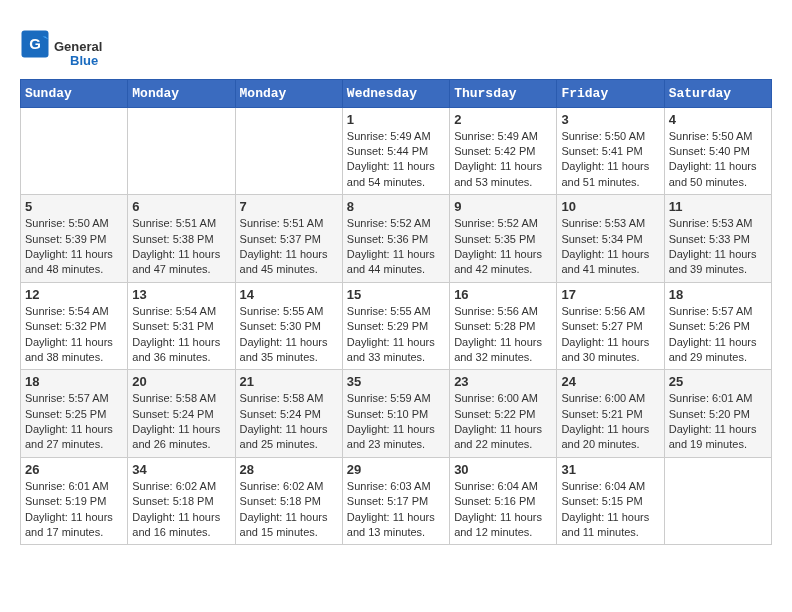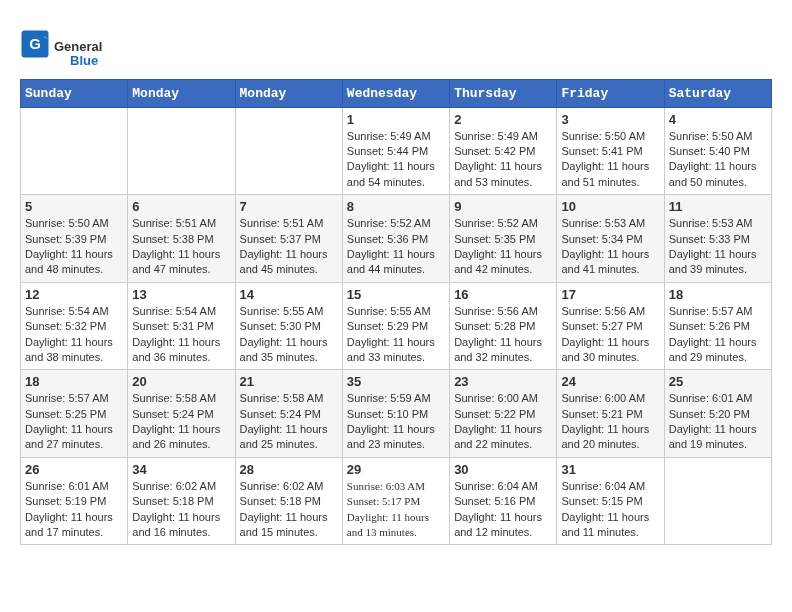--- a/index.html
+++ b/index.html
@@ -289,21 +289,21 @@
 Daylight: 11 hours and 16 minutes.</div>
         </td>
         <td>
           <span class="day-num">28</span>
           <div class="day-info" style="white-space: pre-line;">Sunrise: 6:02 AM
 Sunset: 5:18 PM
 Daylight: 11 hours and 15 minutes.</div>
         </td>
         <td>
           <span class="day-num">29</span>
-          <div class="day-info" style="white-space: pre-line; font-family: Liberation Serif, serif;">Sunrise: 6:03 AM
+          <div class="day-info" style="white-space: pre-line;">Sunrise: 6:03 AM
 Sunset: 5:17 PM
 Daylight: 11 hours and 13 minutes.</div>
         </td>
         <td>
           <span class="day-num">30</span>
           <div class="day-info" style="white-space: pre-line;">Sunrise: 6:04 AM
 Sunset: 5:16 PM
 Daylight: 11 hours and 12 minutes.</div>
         </td>
         <td>

